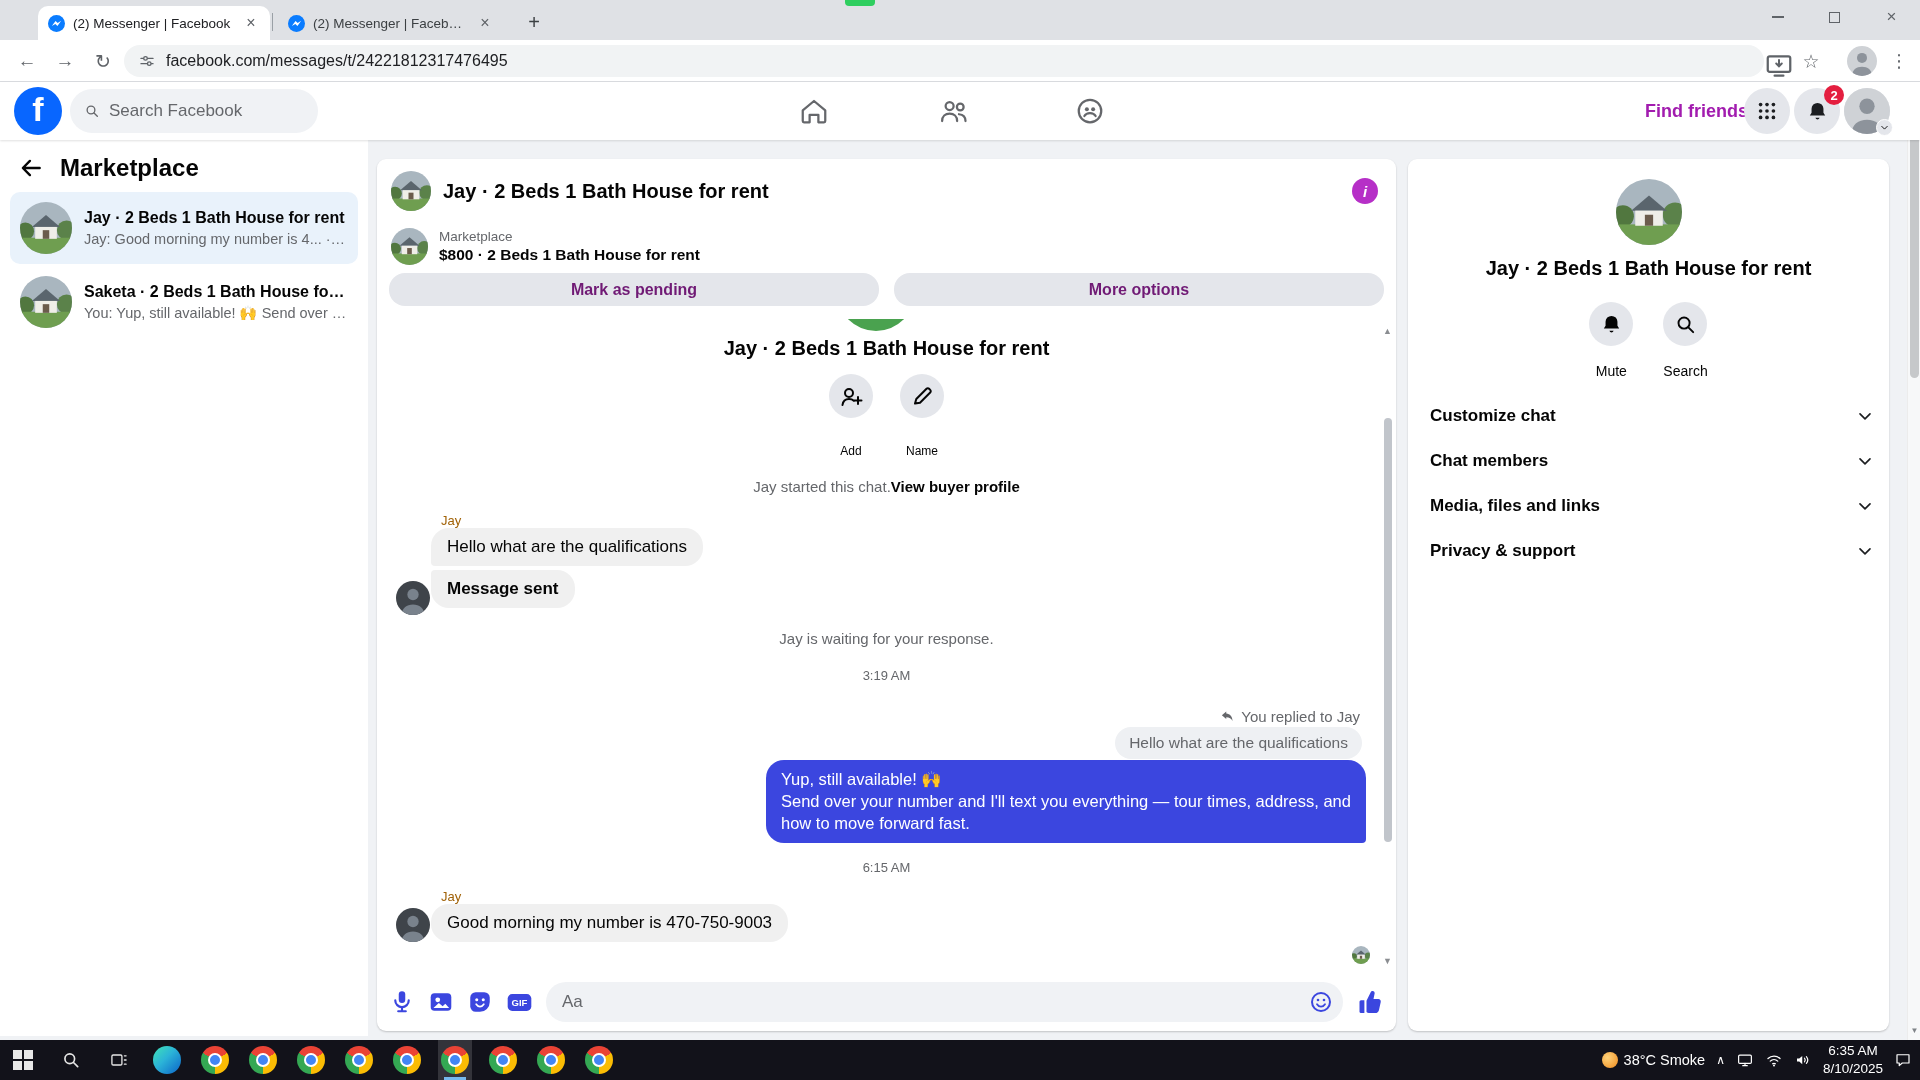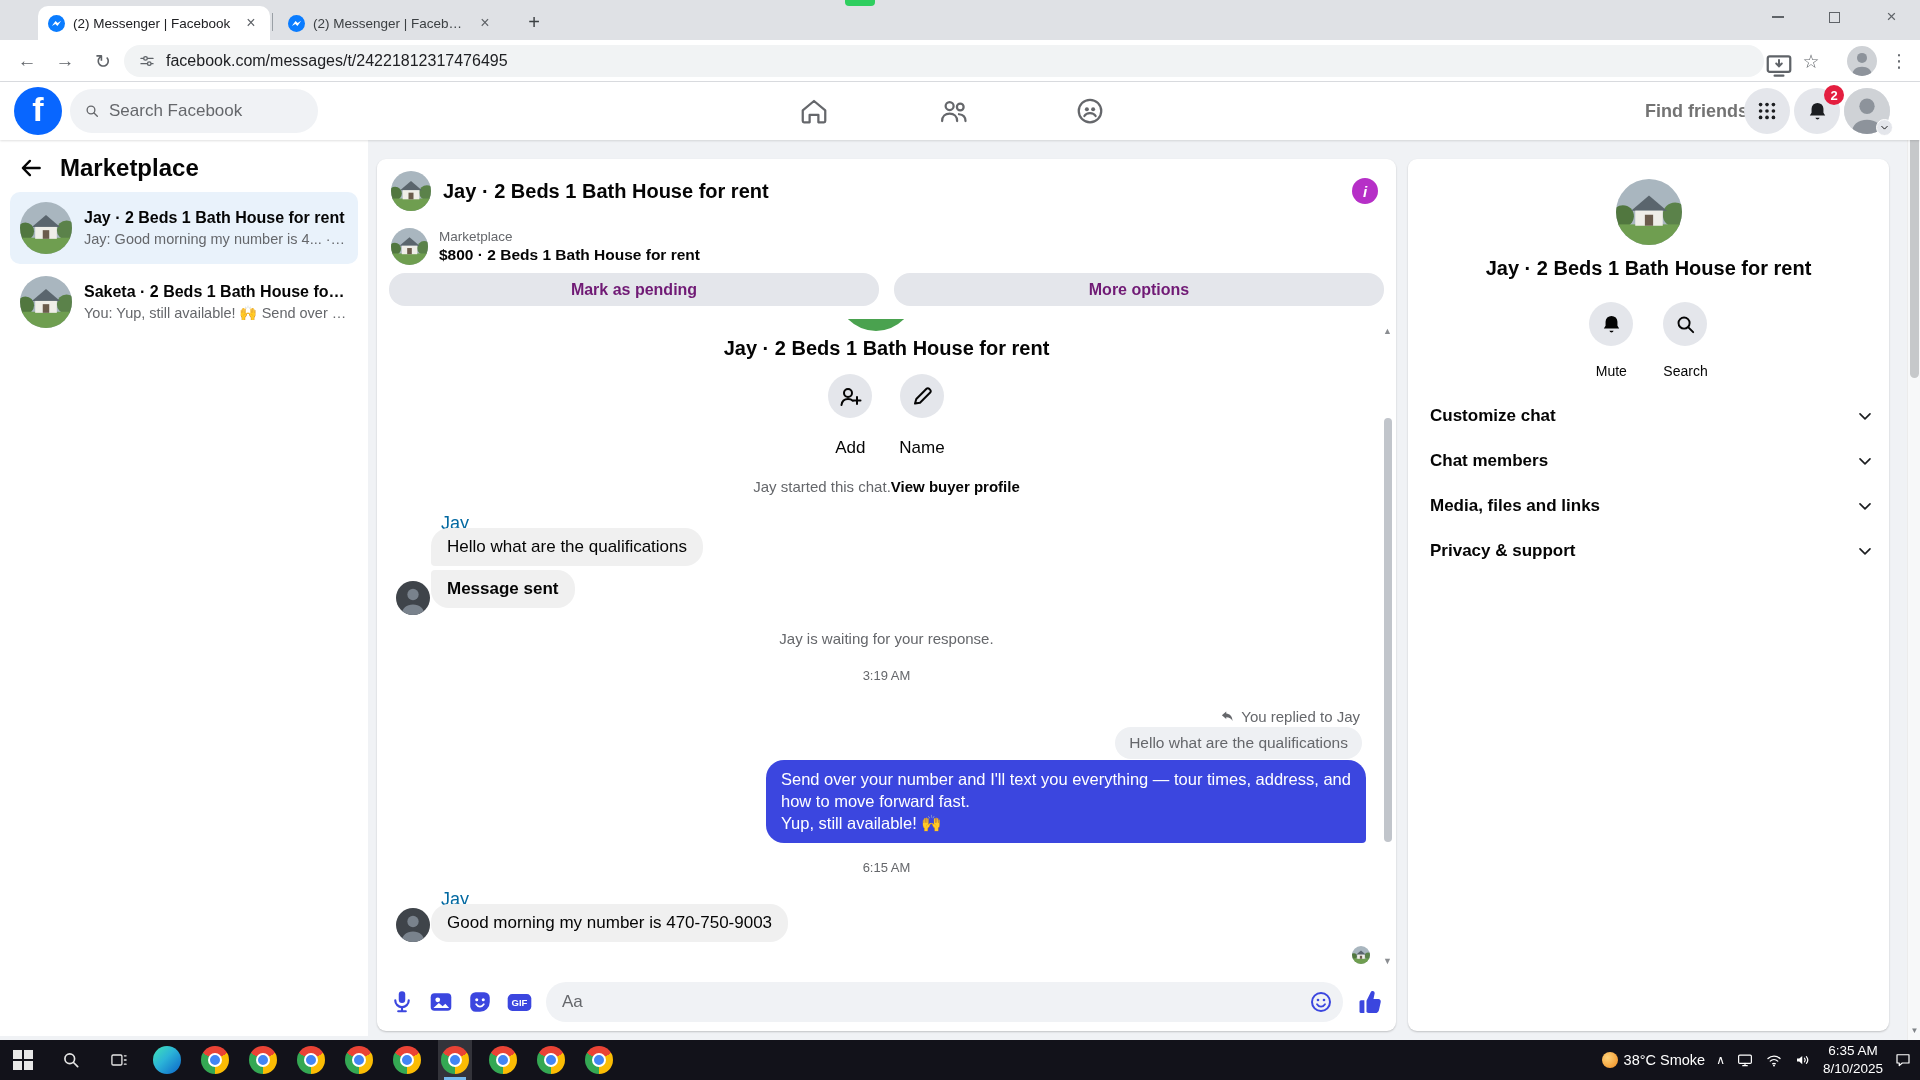--- a/index.html
+++ b/index.html
@@ -29,21 +29,21 @@
   .omnibox{position:absolute;left:124px;top:5px;width:1640px;height:32px;border-radius:16px;background:#f1f3f4;display:flex;align-items:center;padding:0 14px;gap:10px}
   .url-text{font-size:16px;color:#202124}
   .nav-right-ico{position:absolute;top:6px;width:30px;height:30px;color:#5f6368}
 
   
   .fb-header{position:absolute;left:0;top:82px;width:1920px;height:58px;background:#fff;box-shadow:0 1px 2px rgba(0,0,0,.12);z-index:3}
   .fb-logo{position:absolute;left:14px;top:5px;width:48px;height:48px;border-radius:50%;background:#0866ff;color:#fff;font-size:34px;font-weight:bold;display:flex;align-items:center;justify-content:center;padding-bottom:4px}
   .fb-search{position:absolute;left:70px;top:7px;width:248px;height:44px;border-radius:22px;background:#f0f2f5;display:flex;align-items:center;padding:0 14px;gap:9px}
   .fb-search-txt{font-size:17px;color:#65676b}
   .fb-mid-ico{position:absolute;top:5px;width:48px;height:48px;color:#65676b}
-  .find-friends{position:absolute;left:1645px;top:0;height:58px;display:flex;align-items:center;font-size:18px;font-weight:600;color:#737373}
+  .find-friends{position:absolute;left:1645px;top:0;height:58px;display:flex;align-items:center;font-size:18px;font-weight:600;color:#a21caf}
   .fb-cir{position:absolute;top:6px;width:46px;height:46px;border-radius:50%;background:#e4e6eb;color:#1c1e21}
   .badge{position:absolute;top:-3px;right:-4px;min-width:20px;height:20px;border-radius:10px;background:#e41e3f;color:#fff;font-size:13px;font-weight:bold;display:flex;align-items:center;justify-content:center;padding:0 5px}
   .av-chev{position:absolute;right:-3px;bottom:-2px;width:17px;height:17px;border-radius:50%;background:#e4e6eb;border:1px solid #fff;color:#050505}
 
   
   .content{position:absolute;left:0;top:140px;width:1920px;height:1062px;background:#f0f2f5}
   .left-sb{position:absolute;left:0;top:0;width:368px;height:896px;background:#fff}
   .sb-head{display:flex;align-items:center;gap:16px;padding:14px 16px 8px 18px}
   .sb-title{font-size:24px;font-weight:bold;color:#050505}
   .conv{margin:2px 10px;padding:10px;border-radius:10px;display:flex;align-items:center;gap:12px}
@@ -61,24 +61,24 @@
   .banner-l2{font-size:15.5px;font-weight:600;color:#050505;margin-top:2px}
   .btn-row{display:flex;gap:15px;padding:0 12px;margin-top:4px}
   .gbtn{flex:1;height:33px;background:#e4e6eb;border-radius:16px;font-size:16px;font-weight:600;color:#701a75;display:flex;align-items:center;justify-content:center}
 
   .msgs{position:absolute;left:0;top:160px;right:0;bottom:58px;overflow:hidden;background:#fff}
   .green-av{position:absolute;left:460px;top:-66px;width:78px;height:78px;border-radius:50%;background:#4aa24f;z-index:0}
   .intro-title{position:absolute;top:18px;left:0;right:0;text-align:center;font-size:20px;font-weight:bold;color:#050505}
   .actions{position:absolute;top:55px;left:0;right:0;display:flex;justify-content:center;gap:27px}
   .act-col{display:flex;flex-direction:column;align-items:center}
   .act-cir{width:44px;height:44px;border-radius:50%;background:#e4e6eb;color:#050505}
-  .act-lbl{margin-top:20px;font-size:17px;color:#050505}
+  .act-lbl{margin-top:26px;font-size:12px;color:#050505}
   .started{position:absolute;top:159px;left:0;right:0;text-align:center;font-size:15px;color:#65676b}
   .started b{color:#050505;font-weight:600;}
-  .m-label{position:absolute;font-size:18px;color:#0369a1}
+  .m-label{position:absolute;font-size:13px;color:#a16207}
   .bubble{position:absolute;padding:9px 16px;font-size:17px;color:#050505;background:#f0f0f0;border-radius:18px;white-space:nowrap}
   .b-in1{left:54px;top:209px;border-radius:18px 18px 18px 4px}
   .b-in2{left:54px;top:251px;border-radius:4px 18px 18px 18px;font-weight:bold}
   .b-in3{left:54px;top:585px}
   .m-av{position:absolute;left:19px;width:34px;height:34px;border-radius:50%}
   .sysline{position:absolute;left:0;right:0;text-align:center;color:#65676b}
   .replied{position:absolute;top:389px;right:36px;display:flex;align-items:center;gap:6px;font-size:15px;color:#65676b}
   .quoted{position:absolute;top:408px;right:34px;background:#eef0f3;color:#65676b;font-size:15.5px;padding:7px 14px;border-radius:18px;z-index:0;white-space:nowrap}
   .blue-bubble{position:absolute;top:441px;right:30px;max-width:600px;background:#3b46df;color:#fff;font-size:16.5px;line-height:1.32;padding:9px 15px;border-radius:18px 18px 4px 18px;z-index:1}
   .seen-av{position:absolute;right:26px;top:627px;width:18px;height:18px;border-radius:50%}
@@ -453,22 +453,22 @@
         <div class="sysline" style="top:349px;font-size:13px;font-weight:500">3:19 AM</div>
 
         <div class="replied">
           <svg class="use-ico" width="15" height="15" style="color:#65676b">
               <use href="#sym-reply"></use>
             </svg>
           <span>You replied to Jay</span>
         </div>
         <div class="quoted">Hello what are the qualifications</div>
         <div class="blue-bubble">
+          <div>Yup, still available! 🙌</div>
           <div>Send over your number and I'll text you everything — tour times, address, and how to move forward fast.</div>
-          <div>Yup, still available! 🙌</div>
         </div>
 
         <div class="sysline" style="top:541px;font-size:13px;font-weight:500">6:15 AM</div>
         <span class="m-label" style="top:570px;left:64px">Jay</span>
         <svg class="m-av" style="top:589px" width="34" height="34">
             <use href="#sym-person"></use>
           </svg>
         <div class="bubble b-in3">Good morning my number is 470-750-9003</div>
         <svg class="seen-av" width="18" height="18">
             <use href="#sym-house"></use>

